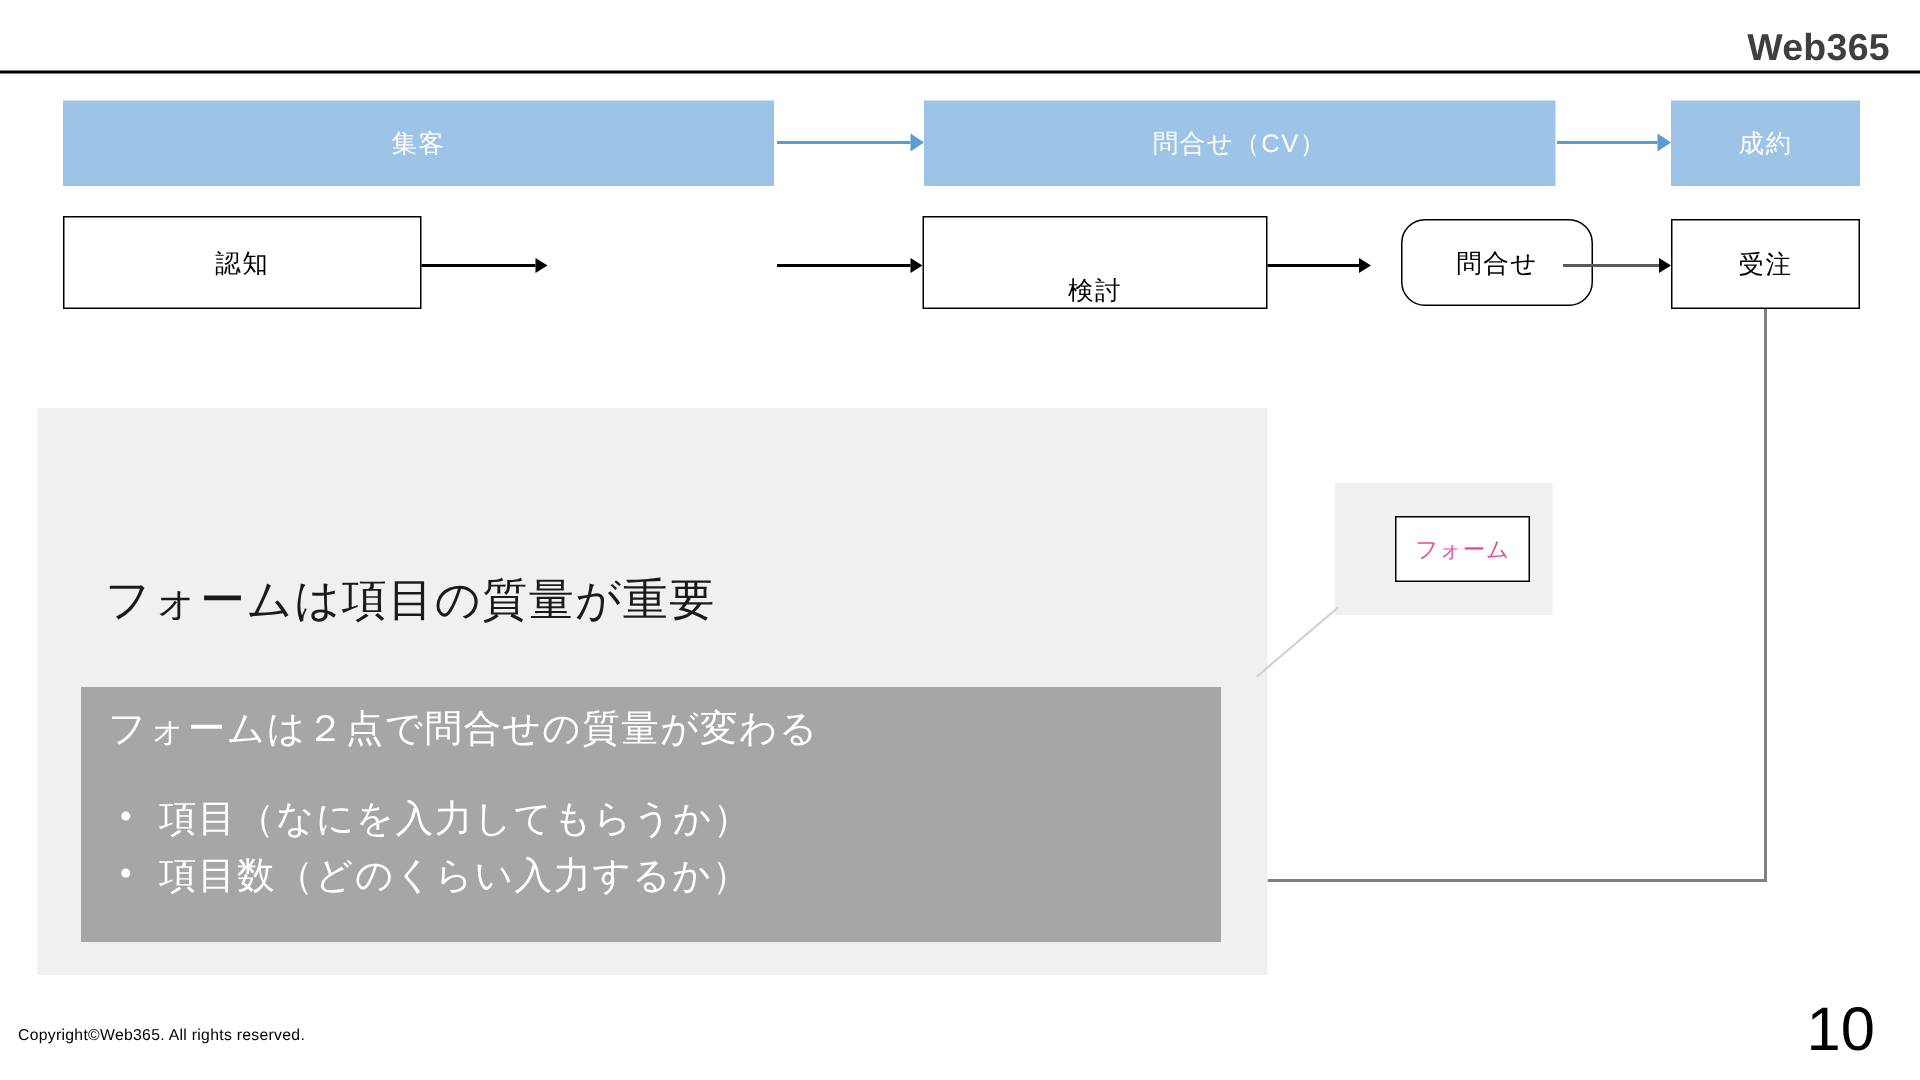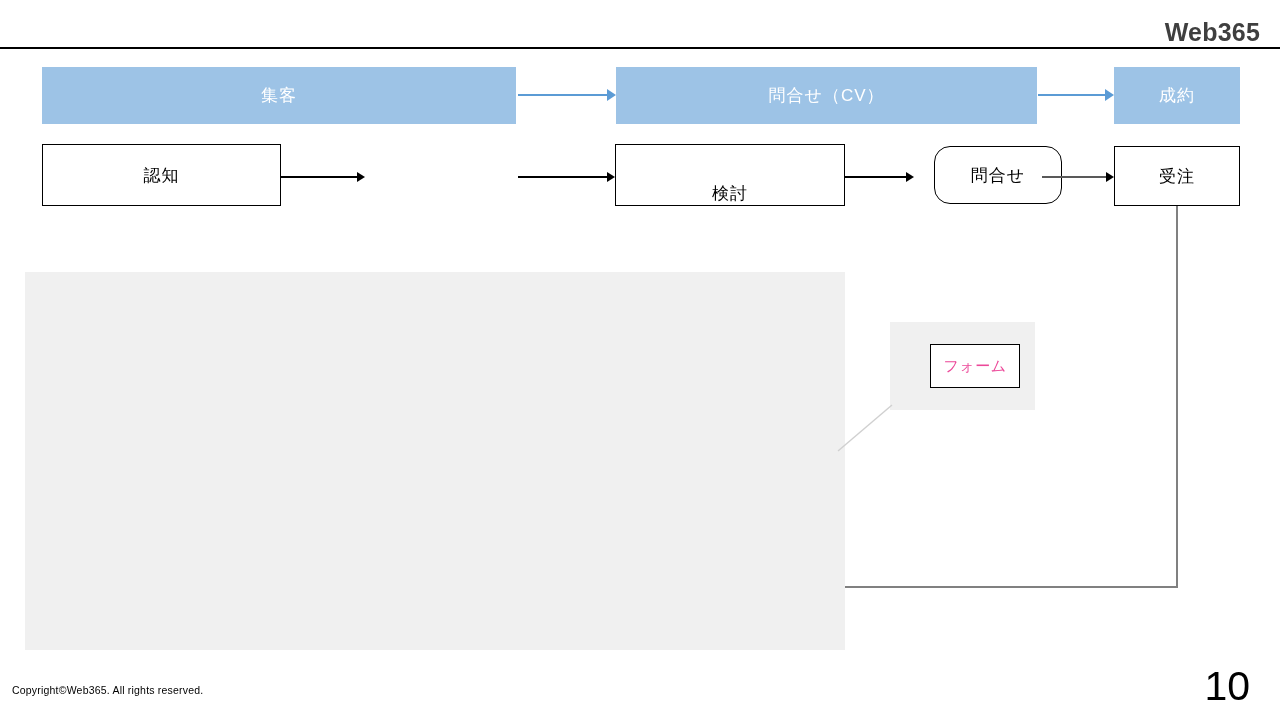--- a/index.html
+++ b/index.html
@@ -340,21 +340,29 @@
   </div>
   <div class="blk-arrow blk-arrow-4">
     <div class="shaft"></div>
     <div class="head"></div>
   </div>
 
   <div class="elbow-v"></div>
   <div class="elbow-h"></div>
 
   <div class="content-panel"></div>
-
+  <div class="content-subtitle">フォームは項目の質量が重要</div>
+
+  <div class="gray-box">
+    <div class="gray-box-lead">フォームは２点で問合せの質量が変わる</div>
+    <ul class="gray-box-list">
+      <li>項目（なにを入力してもらうか）</li>
+      <li>項目数（どのくらい入力するか）</li>
+    </ul>
+  </div>
 
   <div class="form-callout-panel"></div>
   <div class="form-callout-box">フォーム</div>
   <svg class="callout-leader" viewBox="0 0 56 46" width="56" height="46">
     <line x1="0" y1="46" x2="54" y2="0" stroke="#d0d0d0" stroke-width="1.4"></line>
   </svg>
 
   <div class="footer-copyright">Copyright©Web365. All rights reserved.</div>
   <div class="page-number">10</div>
 

